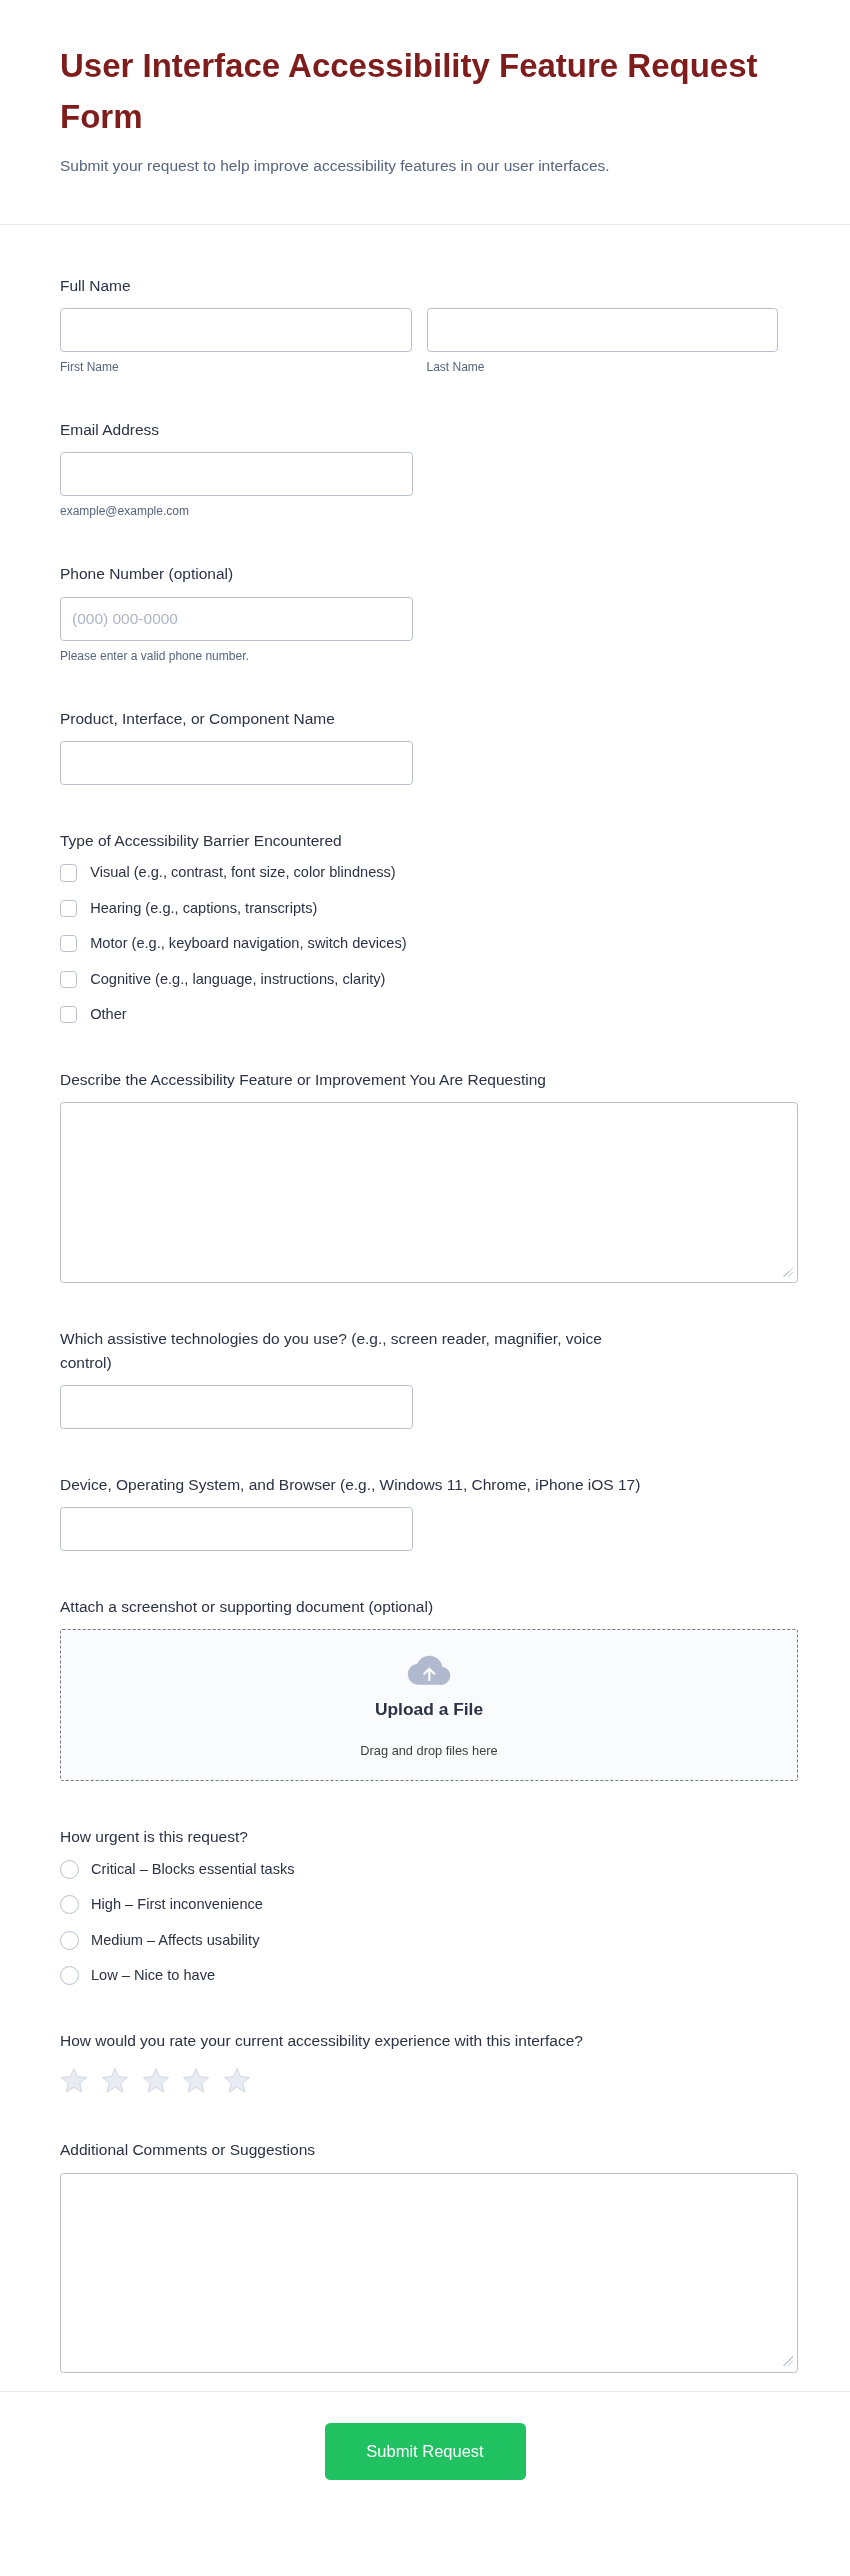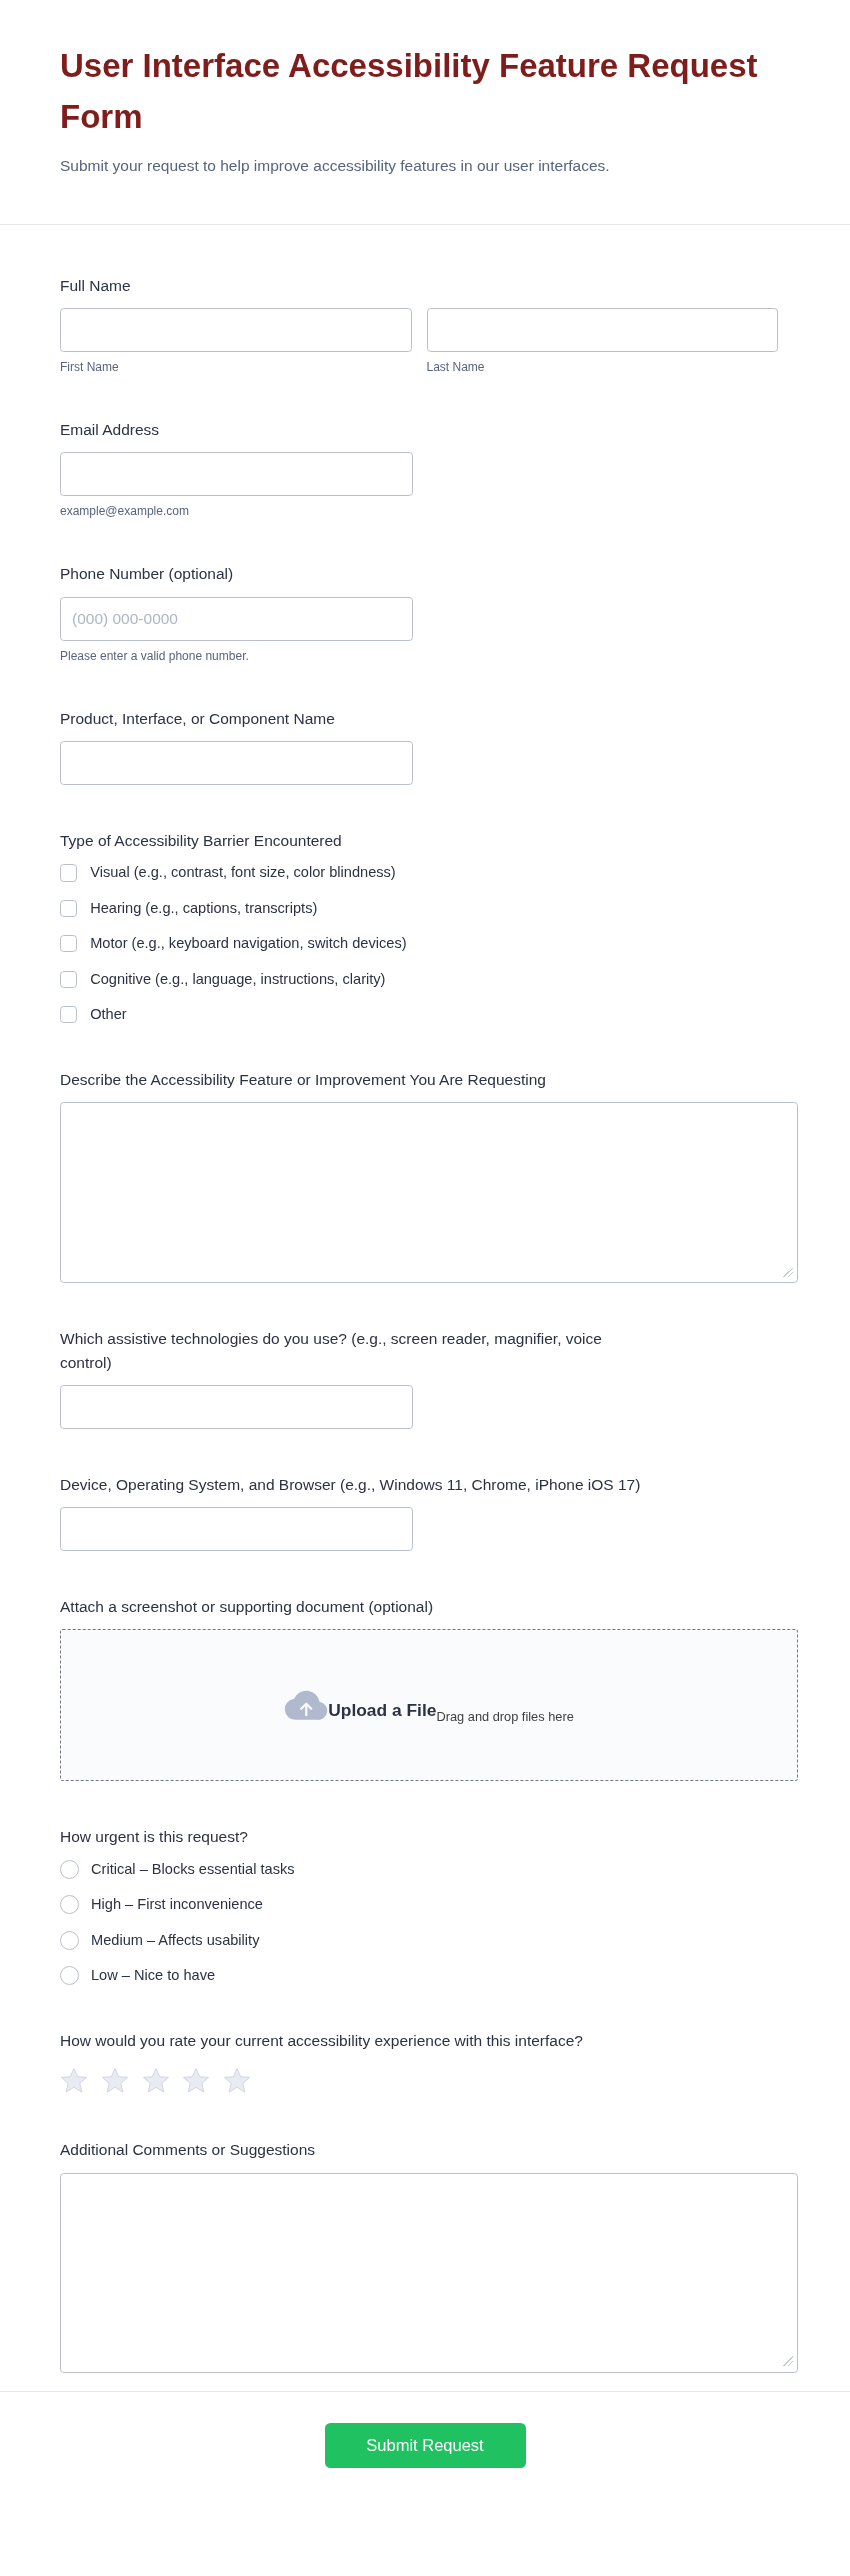--- a/index.html
+++ b/index.html
@@ -120,39 +120,39 @@
   .option-text { font-size: 14.6px; color: #2b3245; line-height: 1.3; }
 
   
   .upload-box {
     width: 738px;
     height: 152px;
     border: 0.9px dashed #707889;
     border-radius: 2.7px;
     background: #fafbfd;
     display: flex;
-    flex-direction: row;
+    flex-direction: column;
     align-items: center;
     justify-content: center;
     cursor: pointer;
   }
   .upload-title { font-size: 17.4px; font-weight: 700; color: #2b3245; margin-top: 11px; }
   .upload-hint { font-size: 12.8px; color: #404040; margin-top: 23px; }
 
   
   .star-row { display: flex; gap: 12.8px; margin-top: 14.6px; }
   .star { display: inline-block; cursor: pointer; line-height: 0; }
 
   
   .footer-divider { border-top: 0.9px solid #e6e8ee; margin-top: 18.3px; }
   .form-footer { padding: 31px 0 46px 0; text-align: center; }
   .submit-btn {
     display: inline-block;
     min-width: 201px;
-    height: 45px;
+    height: 57px;
     padding: 0 33px;
     background: #1fc161;
     color: #fff;
     font-family: inherit;
     font-size: 16.5px;
     font-weight: 500;
     border: none;
     border-radius: 5.5px;
     cursor: pointer;
   }

